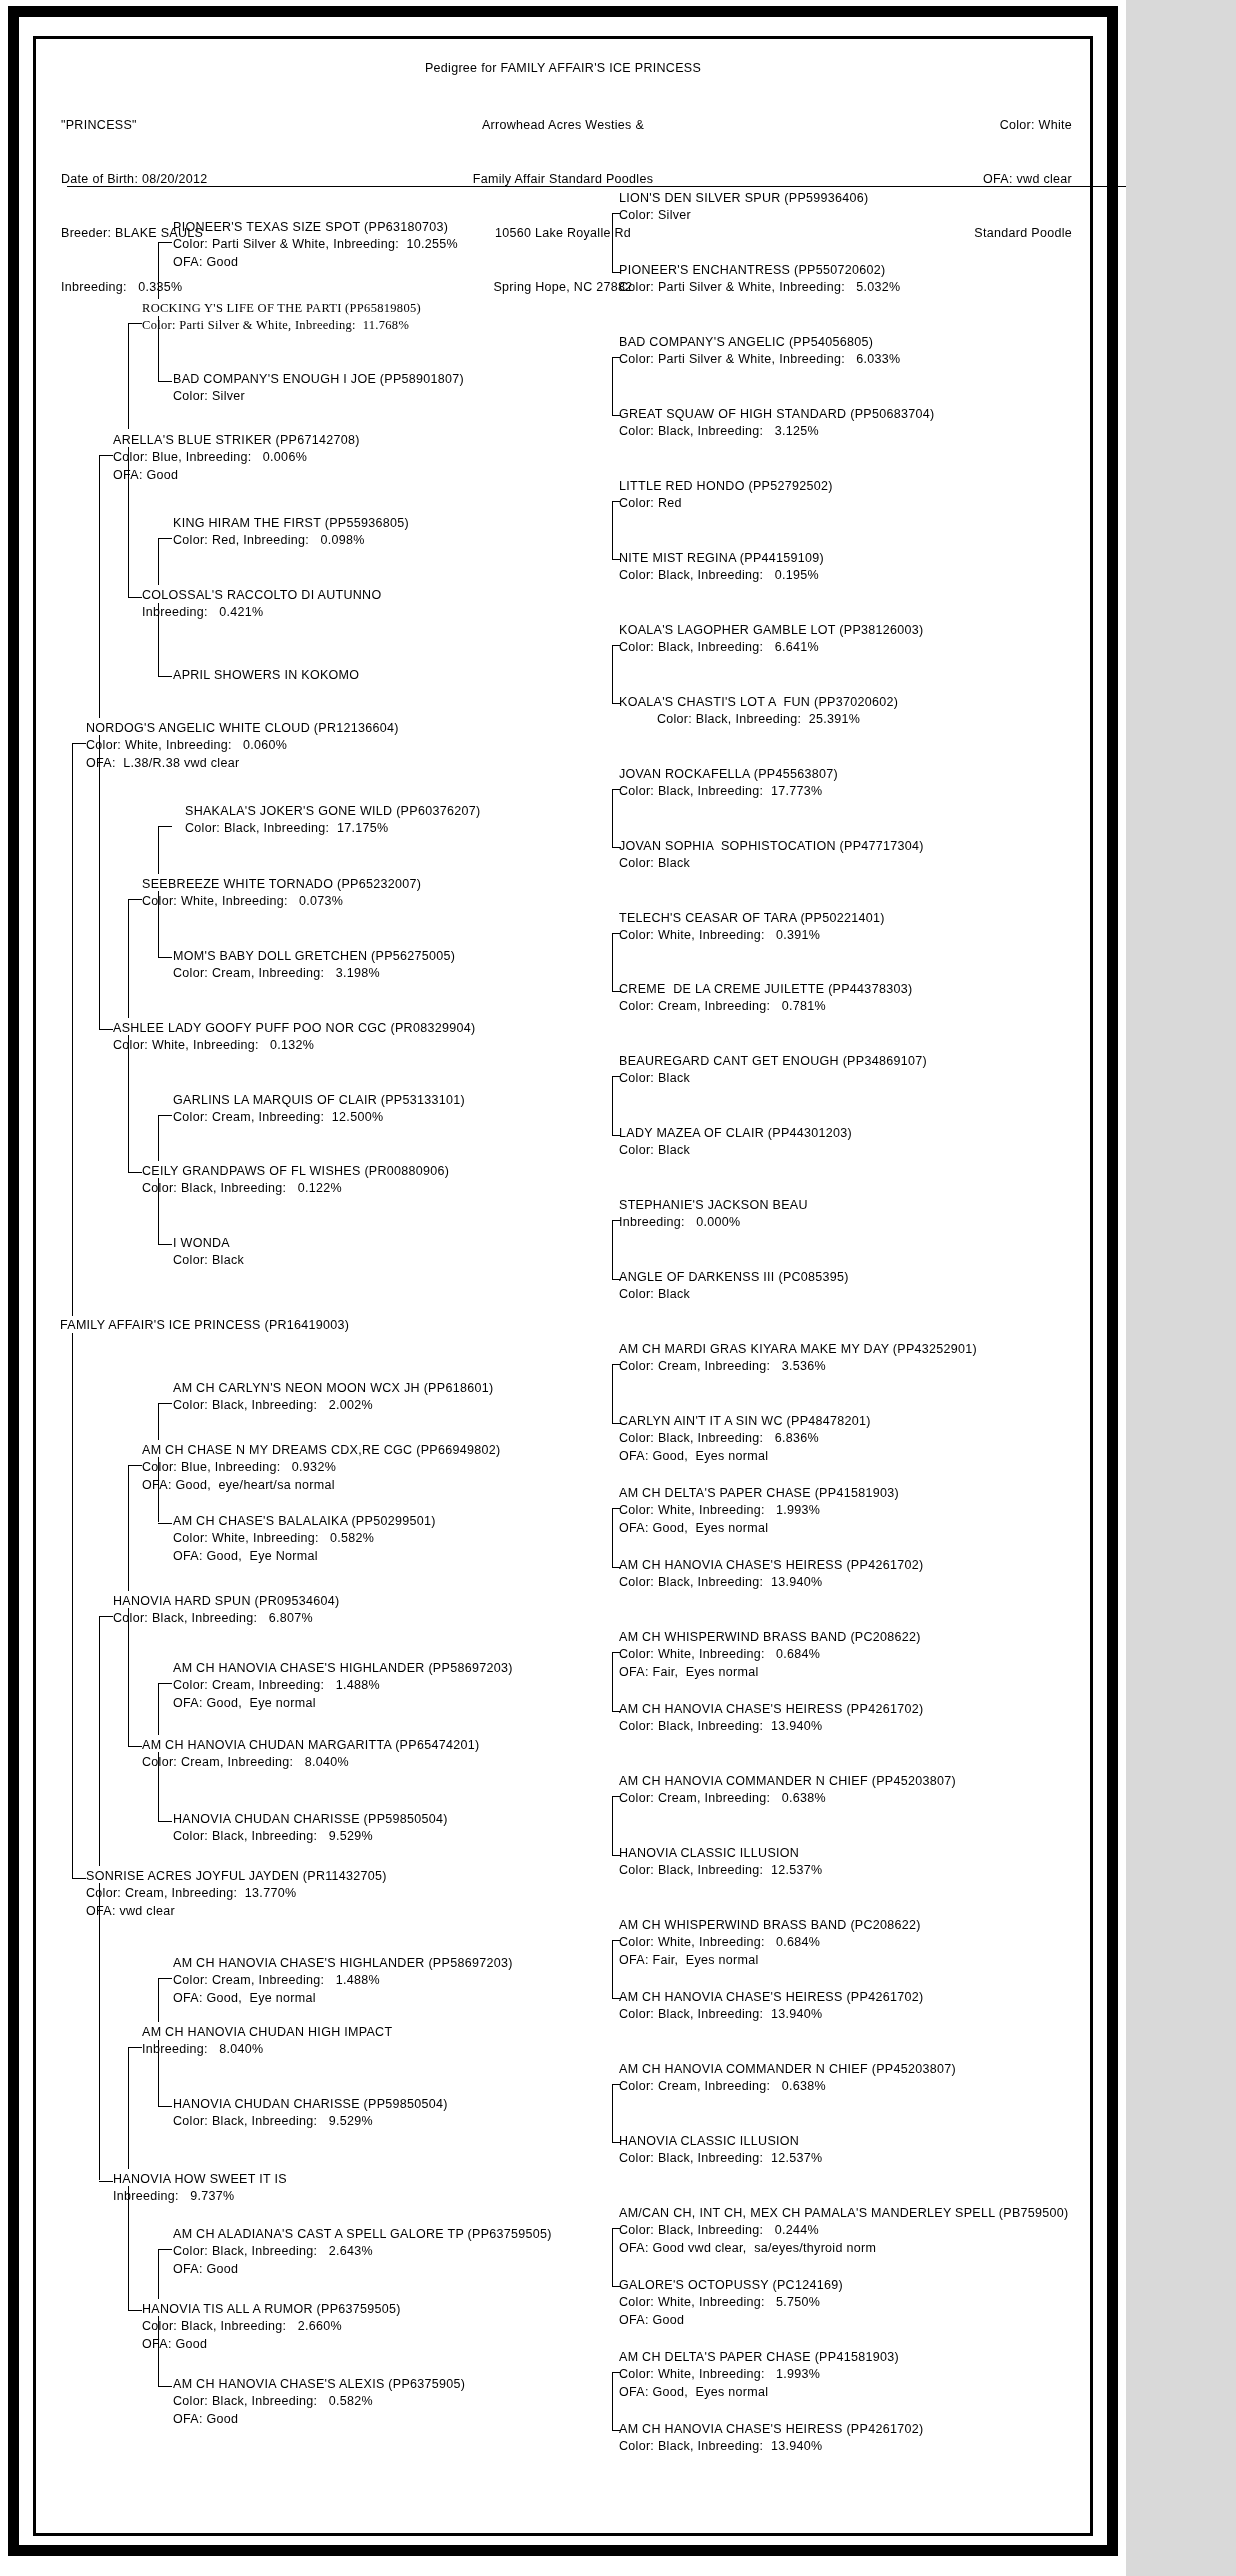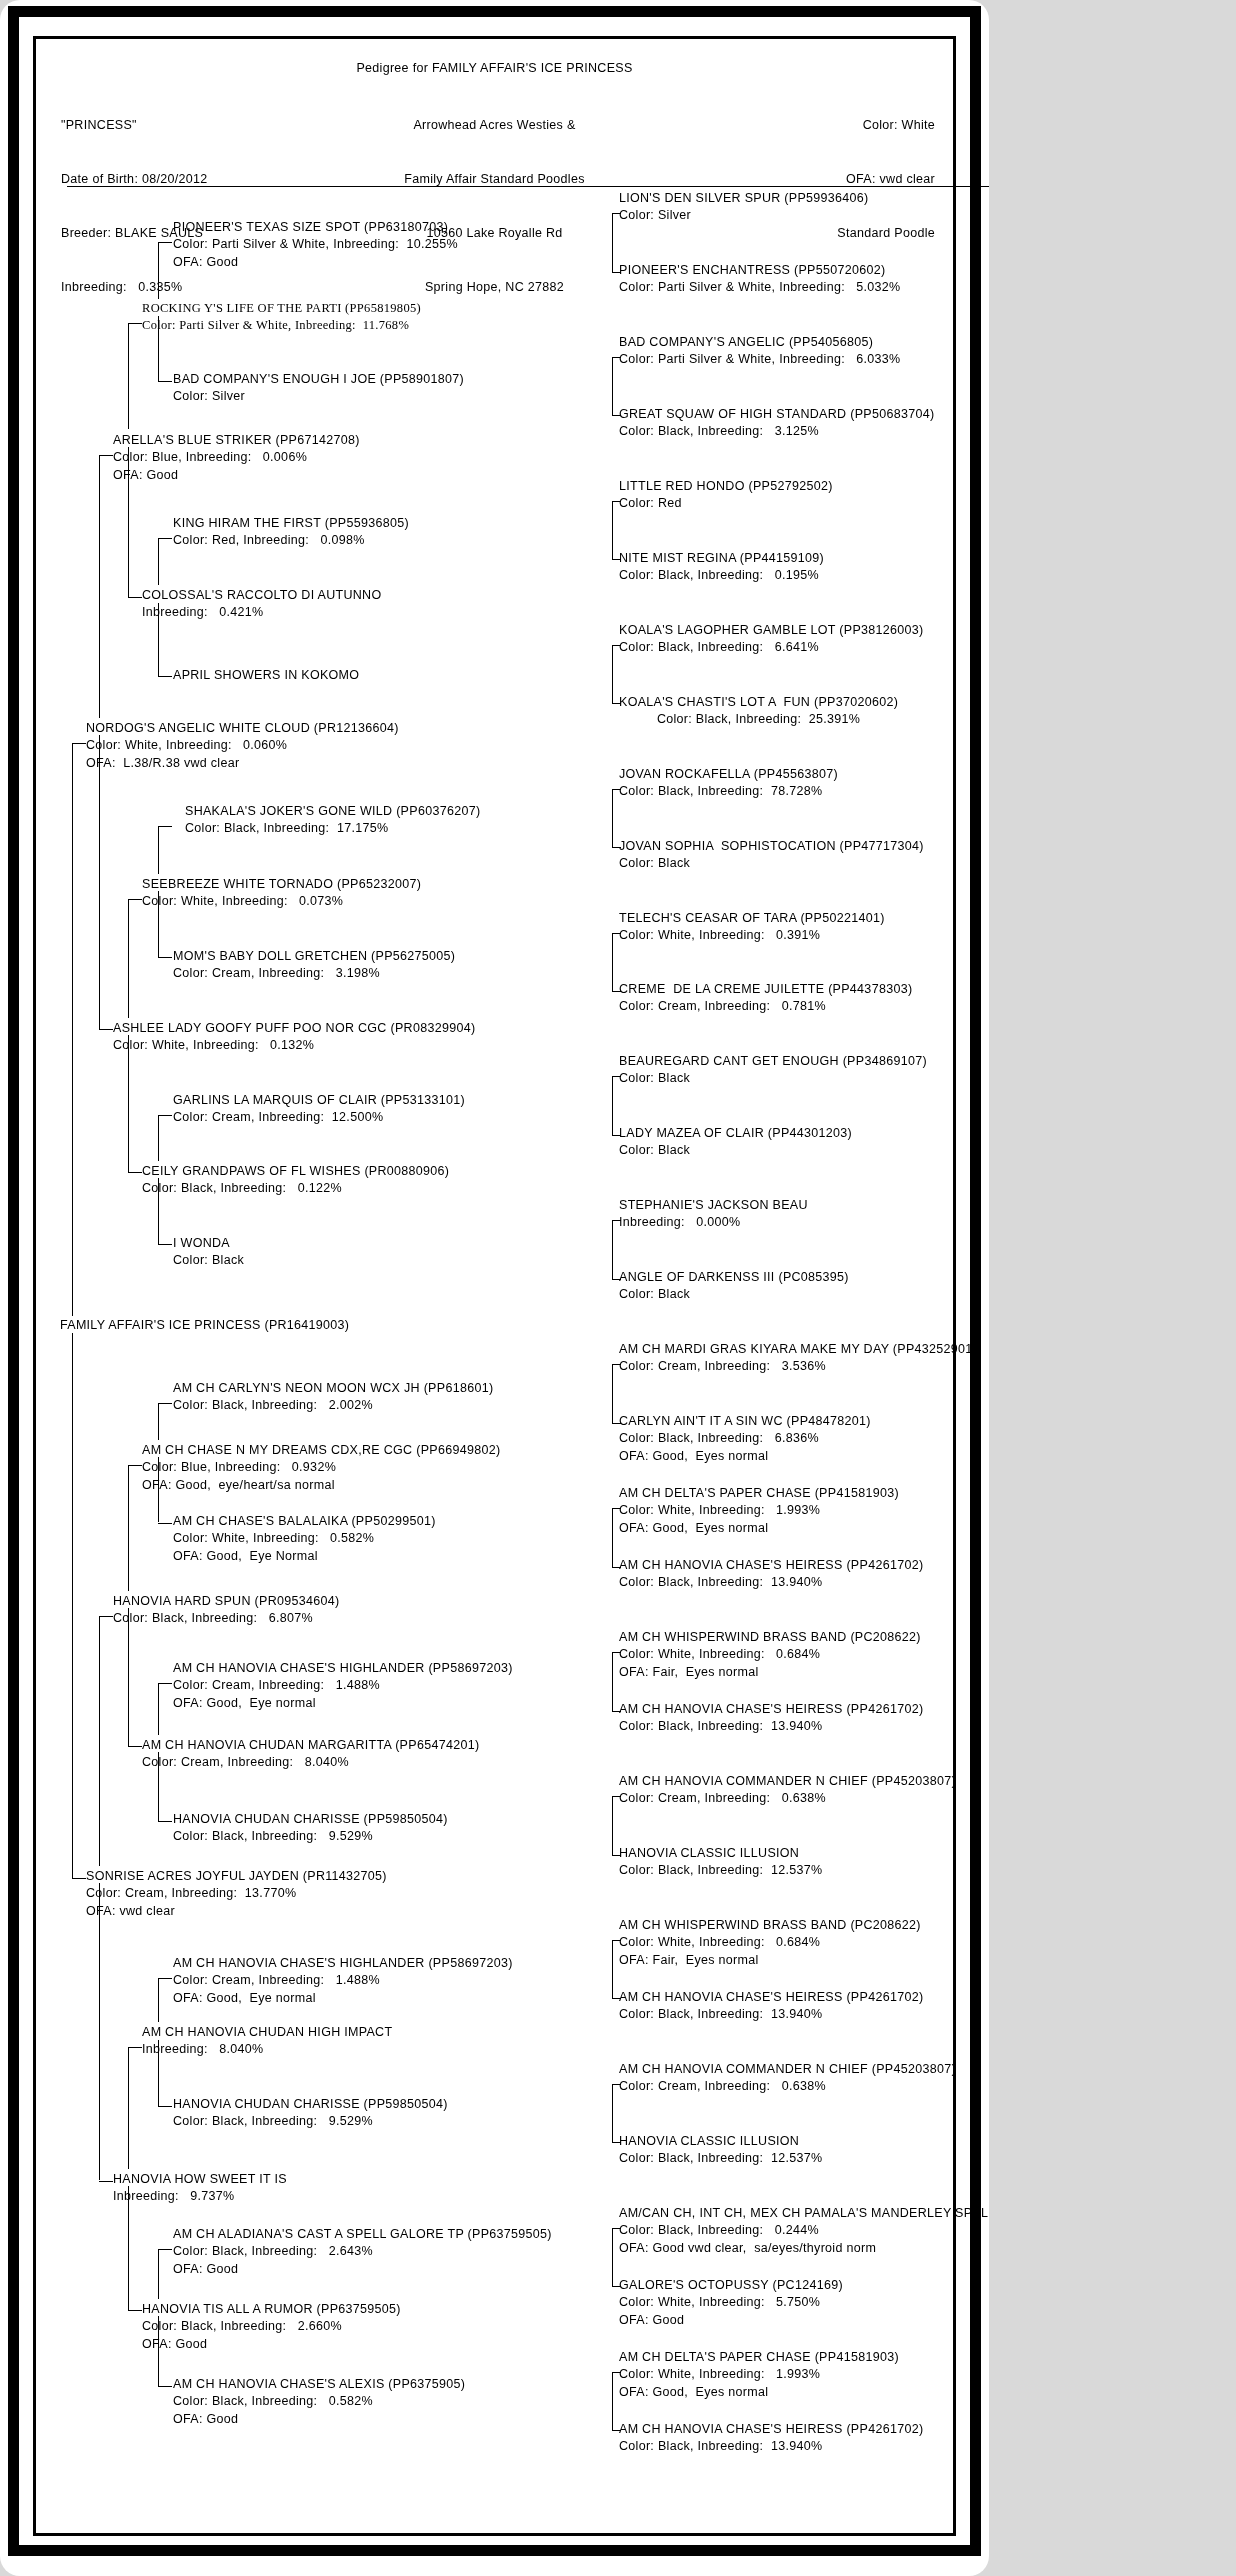--- a/index.html
+++ b/index.html
@@ -1,17 +1,17 @@
 <!DOCTYPE html>
 <html><head>
 <meta charset="utf-8">
 <style>
   html,body{margin:0;padding:0;background:#d9d9d9;}
-  .page{position:relative;width:989px;height:2576px;background:#ffffff;color:#000;
-        font-family:"Liberation Sans",sans-serif;overflow:hidden;border-radius:20px;}
+  .page{position:relative;width:1126px;height:2576px;background:#ffffff;color:#000;
+        font-family:"Liberation Sans",sans-serif;overflow:hidden;}
   .frame-outer{position:absolute;left:7.7px;top:5.8px;right:7.7px;bottom:20px;border:11.5px solid #000;}
   .frame-inner{position:absolute;left:33px;top:36px;right:33px;bottom:40px;border:3.8px solid #000;}
   .t{position:absolute;white-space:pre;font-size:12.5px;letter-spacing:0.3px;line-height:18px;}
   .center{left:0;right:0;text-align:center;}
   .hdr-left{left:61px;top:80px;}
   .hdr-right{right:54px;top:80px;text-align:right;}
   .hdr-owner{top:80px;}
   .title{top:59px;}
   .node{position:absolute;z-index:2;}
   .node div{white-space:pre;font-size:12.5px;letter-spacing:0.3px;line-height:17.3px;}
@@ -318,21 +318,21 @@
       <div class="node" style="left: 619px; top: 622px;">
         <div>KOALA'S LAGOPHER GAMBLE LOT (PP38126003)</div>
         <div>Color: Black, Inbreeding:   6.641%</div>
       </div>
       <div class="node" style="left: 619px; top: 694px; text-align: center;">
         <div>KOALA'S CHASTI'S LOT A  FUN (PP37020602)</div>
         <div>Color: Black, Inbreeding:  25.391%</div>
       </div>
       <div class="node" style="left: 619px; top: 766px;">
         <div>JOVAN ROCKAFELLA (PP45563807)</div>
-        <div>Color: Black, Inbreeding:  78.728%</div>
+        <div>Color: Black, Inbreeding:  17.773%</div>
       </div>
       <div class="node" style="left: 619px; top: 838px;">
         <div>JOVAN SOPHIA  SOPHISTOCATION (PP47717304)</div>
         <div>Color: Black</div>
       </div>
       <div class="node" style="left: 619px; top: 910px;">
         <div>TELECH'S CEASAR OF TARA (PP50221401)</div>
         <div>Color: White, Inbreeding:   0.391%</div>
       </div>
       <div class="node" style="left: 619px; top: 981px;">

